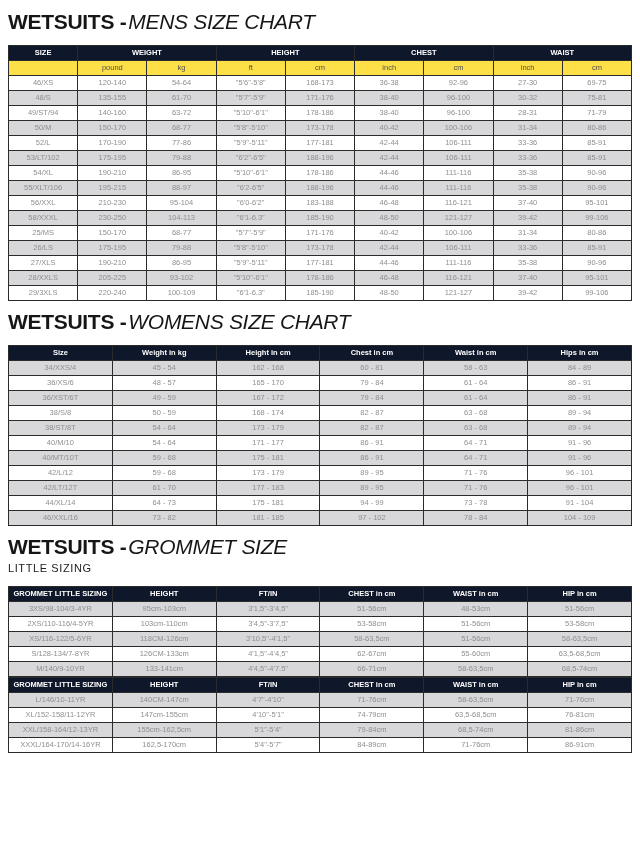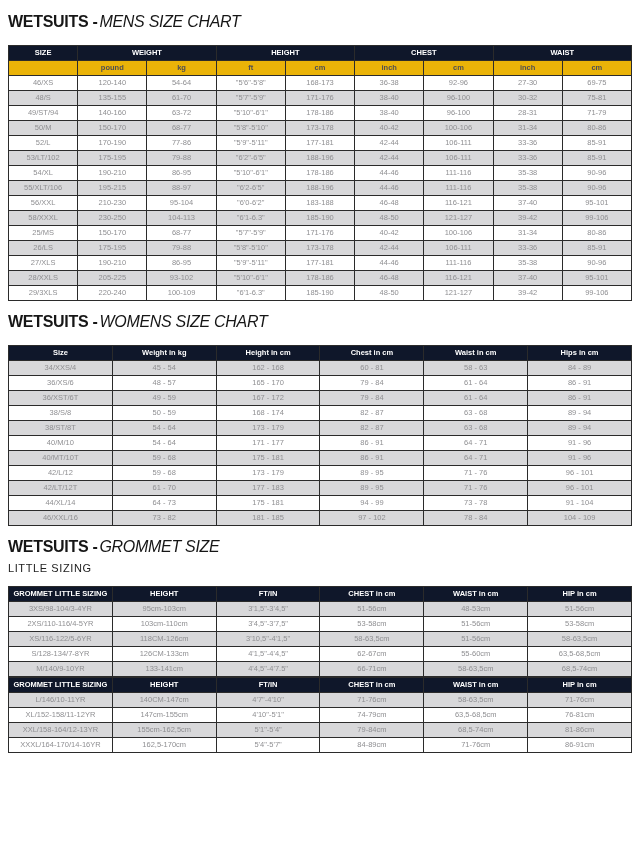--- a/index.html
+++ b/index.html
@@ -9,21 +9,21 @@
   }
   body {
     box-sizing: border-box;
     padding: 6px 8px 10px 8px;
     font-family: "Liberation Sans", sans-serif;
     -webkit-font-smoothing: antialiased;
   }
   .chart-section { margin: 0; }
   .chart-title {
     margin: 4px 0 11px 0;
-    font-size: 16px;
+    font-size: 21px;
     line-height: 24px;
     color: #161616;
     letter-spacing: -0.3px;
     white-space: nowrap;
   }
   .t-bold { font-weight: bold; }
   .t-italic { font-style: italic; font-weight: normal; margin-left: 2px; }
   .subtitle {
     font-size: 11px;
     letter-spacing: 0.6px;
@@ -49,23 +49,23 @@
     font-size: 7.5px;
     overflow: hidden;
     white-space: nowrap;
   }
   .size-table th.red-th {
     background: #0f172a;
     color: #ffffff;
     font-weight: bold;
   }
   .size-table th.sub-th {
-    background: #eab308;
+    background: #fde047;
     color: #4f4f52;
-    font-weight: bold;
+    font-weight: normal;
   }
   .size-table td { color: #8f8f92; background: #ffffff; }
   
   table.stripe-odd tbody tr:nth-child(odd) td { background: #d8d8da; }
   table.stripe-even tbody tr:nth-child(even) td { background: #d8d8da; }
 </style>
 </head>
 <body>
 
 <section class="chart-section">

